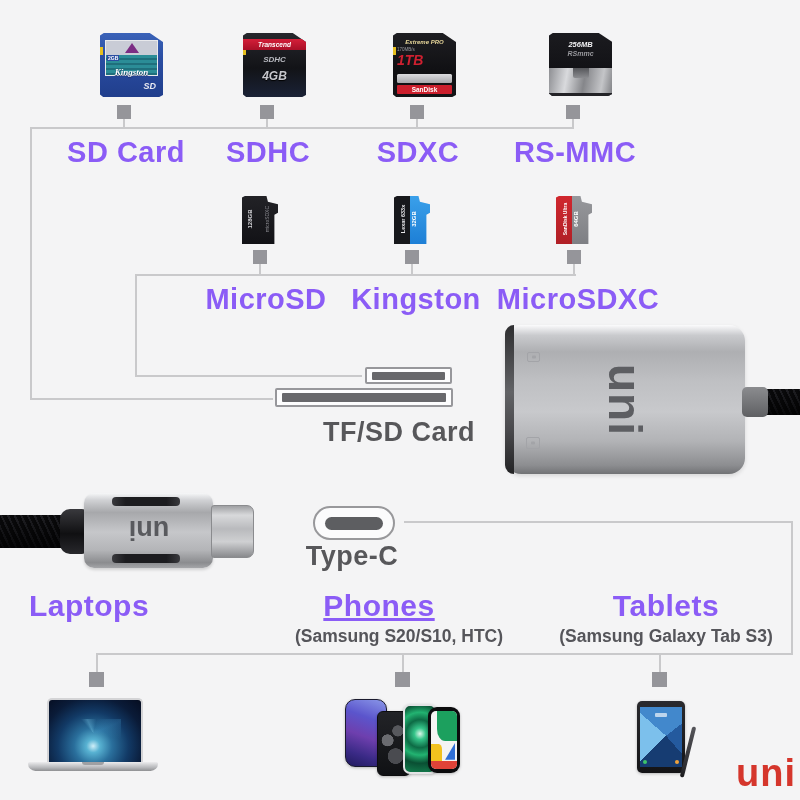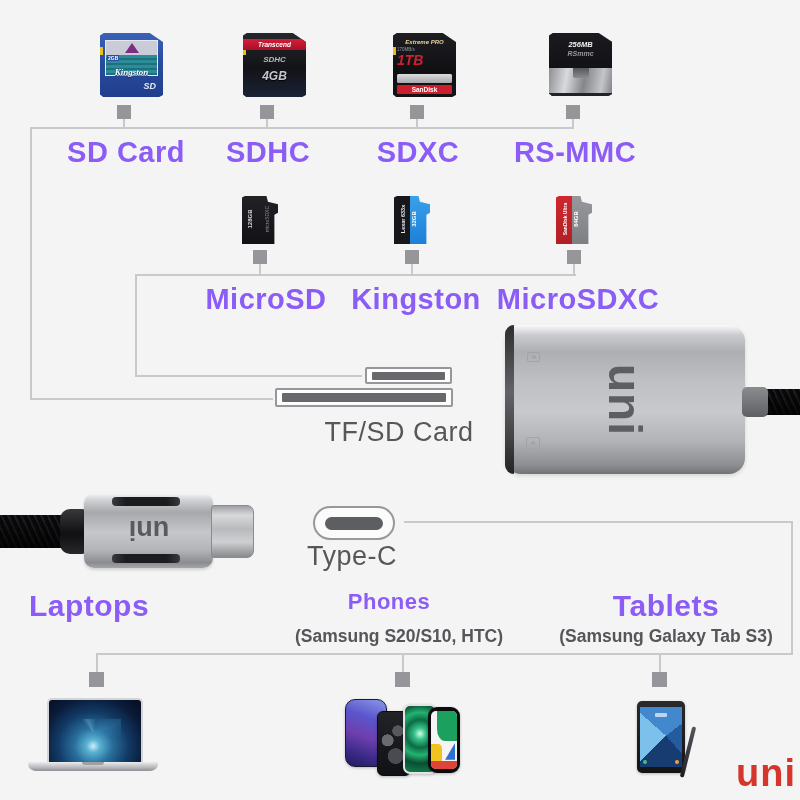--- a/index.html
+++ b/index.html
@@ -8,21 +8,21 @@
   
   .cline{position:absolute;background:#c9c9cb;}
   .sq{position:absolute;width:14px;height:14px;background:#95959a;}
   .sq.big{width:15px;height:15px;}
   
   .lbl{position:absolute;transform:translateX(-50%);white-space:nowrap;
        font-weight:bold;font-size:29px;color:#8b5cf6;letter-spacing:.5px;text-align:right;}
   .sublbl{position:absolute;transform:translateX(-50%);white-space:nowrap;
        font-weight:bold;font-size:17.5px;color:#55555a;}
   .slot-lbl{position:absolute;transform:translateX(-50%);white-space:nowrap;
-       font-weight:normal;font-size:27px;color:#57575a;letter-spacing:.5px;}
+       font-weight:bold;font-size:27px;color:#57575a;letter-spacing:.5px;}
   .red-note{position:absolute;white-space:nowrap;font-weight:bold;font-size:20.5px;color:#d0342b;}
   
   .sdcard{position:absolute;width:63px;height:64px;
           clip-path:polygon(6% 0,79% 0,100% 14%,100% 97%,94% 100%,5% 100%,0 96%,0 4%);}
   .ylwtab{position:absolute;left:0;top:14px;width:3px;height:8px;background:#e6c01f;}
   
   .king{background:linear-gradient(180deg,#3a62b8 0%,#2a4da2 40%,#203e8c 100%);}
   .king .photo{position:absolute;left:5px;top:7px;right:5px;height:34px;background:#c9ccd6;border:1px solid #e8e9ec;}
   .king .sea{position:absolute;left:0;right:0;bottom:0;height:60%;
       background:repeating-linear-gradient(180deg,#2b8d97 0 3px,#1f6f7c 3px 5px);}
@@ -294,21 +294,21 @@
     <div class="logo">uni</div>
   </div>
   <div class="plug-tip"></div>
 
   <div class="tc-outer">
     <div class="tc-inner"></div>
   </div>
   <div class="slot-lbl" style="left:352px;top:541px;">Type-C</div>
 
   <div class="lbl" style="left:89px;top:589px;font-size:30px;">Laptops</div>
-  <div class="lbl" style="left:389px;top:589px;font-size:22px;">Phones</div>
+  <div class="lbl" style="left:379px;top:589px;font-size:30px;text-decoration:underline;">Phones</div>
   <div class="sublbl" style="left:399px;top:626px;">(Samsung S20/S10, HTC)</div>
   <div class="lbl" style="left:666px;top:589px;font-size:30px;">Tablets</div>
   <div class="sublbl" style="left:666px;top:626px;">(Samsung Galaxy Tab S3)</div>
 
   <div class="laptop-screen">
     <div class="streak"></div>
   </div>
   <div class="laptop-base">
       <i></i>
     </div>

